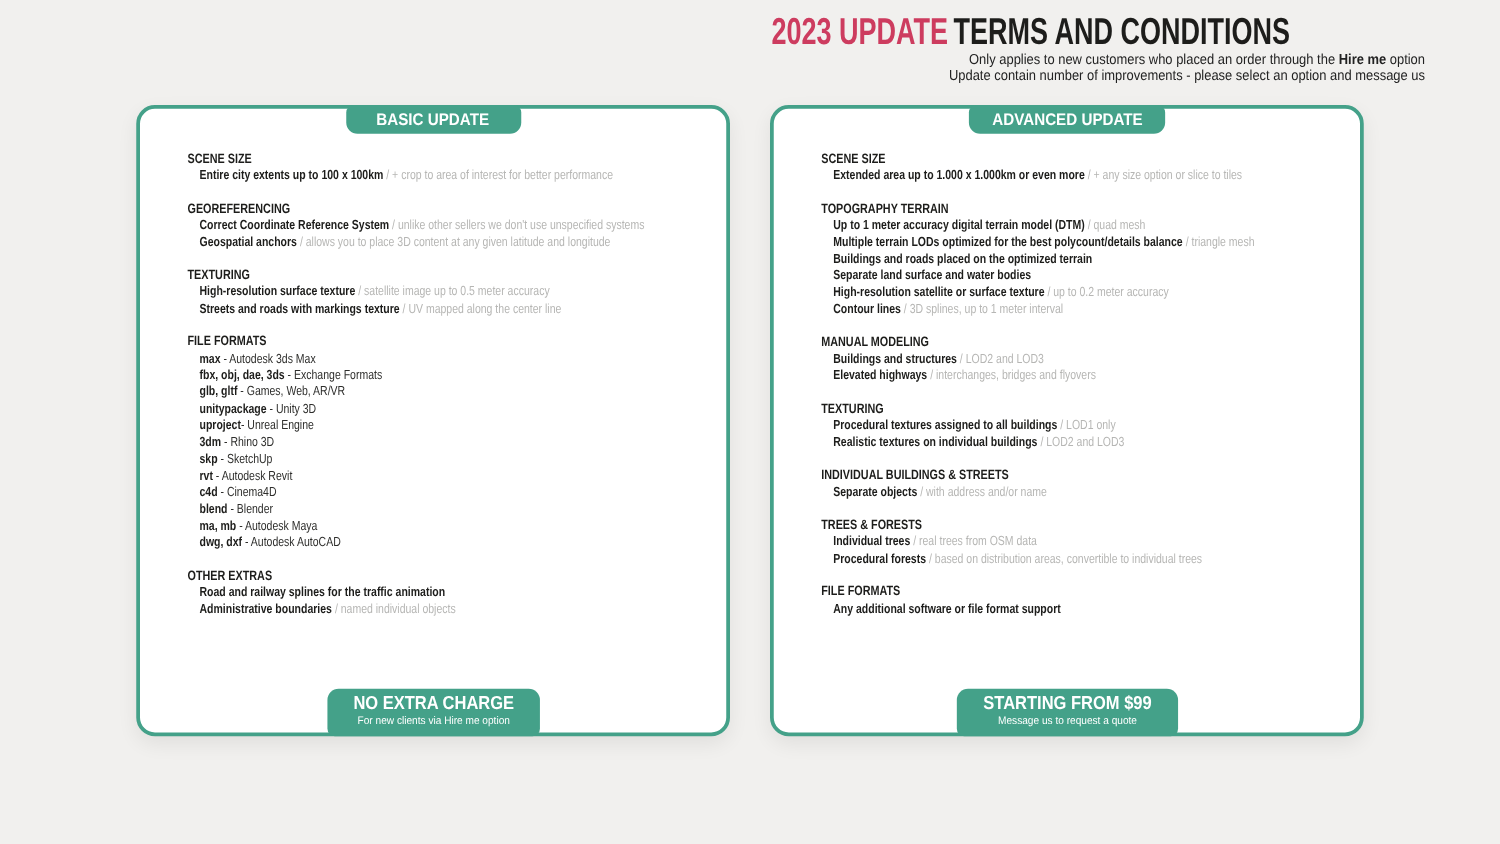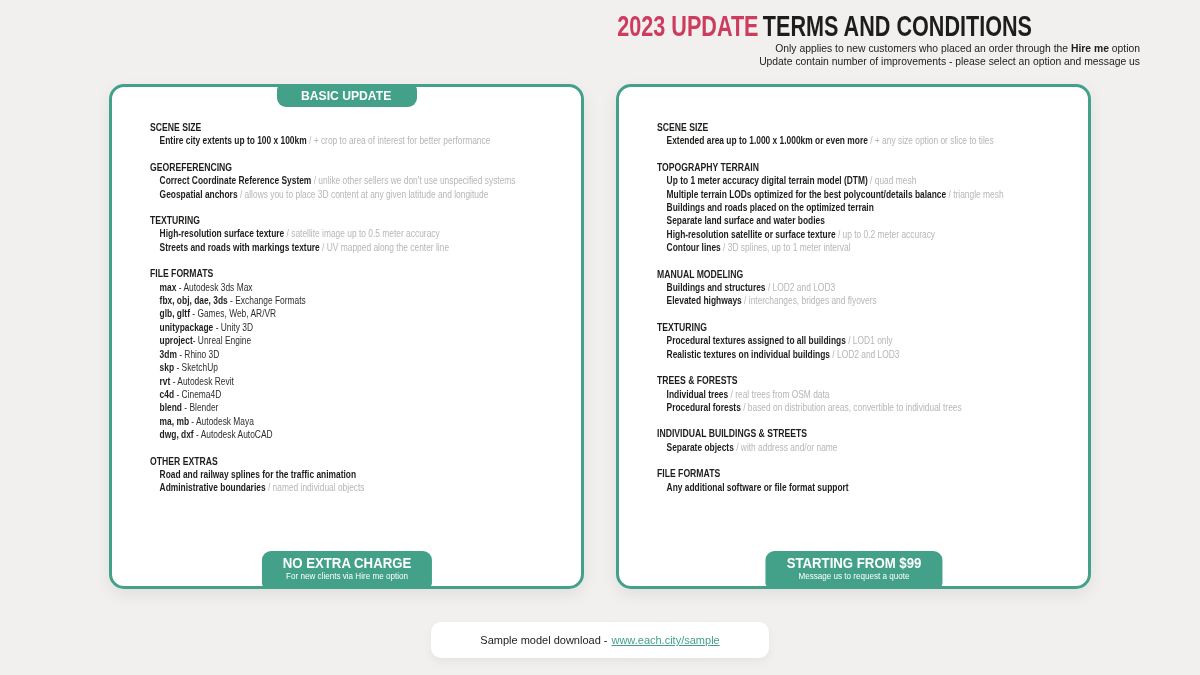--- a/index.html
+++ b/index.html
@@ -155,20 +155,23 @@
             <p class="item"><span class="t-bold">Road and railway splines for the traffic animation</span></p>
             <p class="item"><span class="t-bold">Administrative boundaries </span><span class="t-gray">/ named individual objects</span></p>
           </div>
         </div>
     <div class="badge badge-bottom">
       <span class="badge-title">NO EXTRA CHARGE</span>
       <span class="badge-sub">For new clients via Hire me option</span>
     </div>
   </section>
       <section class="panel">
+    <div class="badge badge-top">
+      <span class="badge-title">ADVANCED UPDATE</span>
+    </div>
     <div class="panel-body">
           <div class="section">
             <h3 class="sec-title">SCENE SIZE</h3>
             <p class="item"><span class="t-bold">Extended area up to 1.000 x 1.000km or even more </span><span class="t-gray">/ + any size option or slice to tiles</span></p>
           </div>
           <div class="section">
             <h3 class="sec-title">TOPOGRAPHY TERRAIN</h3>
             <p class="item"><span class="t-bold">Up to 1 meter accuracy digital terrain model (DTM) </span><span class="t-gray">/ quad mesh</span></p>
             <p class="item"><span class="t-bold">Multiple terrain LODs optimized for the best polycount/details balance </span><span class="t-gray">/ triangle mesh</span></p>
             <p class="item"><span class="t-bold">Buildings and roads placed on the optimized terrain</span></p>
@@ -180,38 +183,34 @@
             <h3 class="sec-title">MANUAL MODELING</h3>
             <p class="item"><span class="t-bold">Buildings and structures </span><span class="t-gray">/ LOD2 and LOD3</span></p>
             <p class="item"><span class="t-bold">Elevated highways </span><span class="t-gray">/ interchanges, bridges and flyovers</span></p>
           </div>
           <div class="section">
             <h3 class="sec-title">TEXTURING</h3>
             <p class="item"><span class="t-bold">Procedural textures assigned to all buildings </span><span class="t-gray">/ LOD1 only</span></p>
             <p class="item"><span class="t-bold">Realistic textures on individual buildings </span><span class="t-gray">/ LOD2 and LOD3</span></p>
           </div>
           <div class="section">
+            <h3 class="sec-title">INDIVIDUAL BUILDINGS &amp; STREETS</h3>
+            <p class="item"><span class="t-bold">Separate objects </span><span class="t-gray">/ with address and/or name</span></p>
+          </div>
+          <div class="section">
             <h3 class="sec-title">TREES &amp; FORESTS</h3>
             <p class="item"><span class="t-bold">Individual trees </span><span class="t-gray">/ real trees from OSM data</span></p>
             <p class="item"><span class="t-bold">Procedural forests </span><span class="t-gray">/ based on distribution areas, convertible to individual trees</span></p>
-          </div>
-          <div class="section">
-            <h3 class="sec-title">INDIVIDUAL BUILDINGS &amp; STREETS</h3>
-            <p class="item"><span class="t-bold">Separate objects </span><span class="t-gray">/ with address and/or name</span></p>
           </div>
           <div class="section">
             <h3 class="sec-title">FILE FORMATS</h3>
             <p class="item"><span class="t-bold">Any additional software or file format support</span></p>
           </div>
         </div>
     <div class="badge badge-bottom">
       <span class="badge-title">STARTING FROM $99</span>
       <span class="badge-sub">Message us to request a quote</span>
     </div>
   </section>
     </main>
 
-  <footer class="footer-pill">
-    <span>Sample model download - </span>
-    <a class="footer-link" href="#">www.each.city/sample</a>
-  </footer>
 
 </div>
 
 </body></html>

